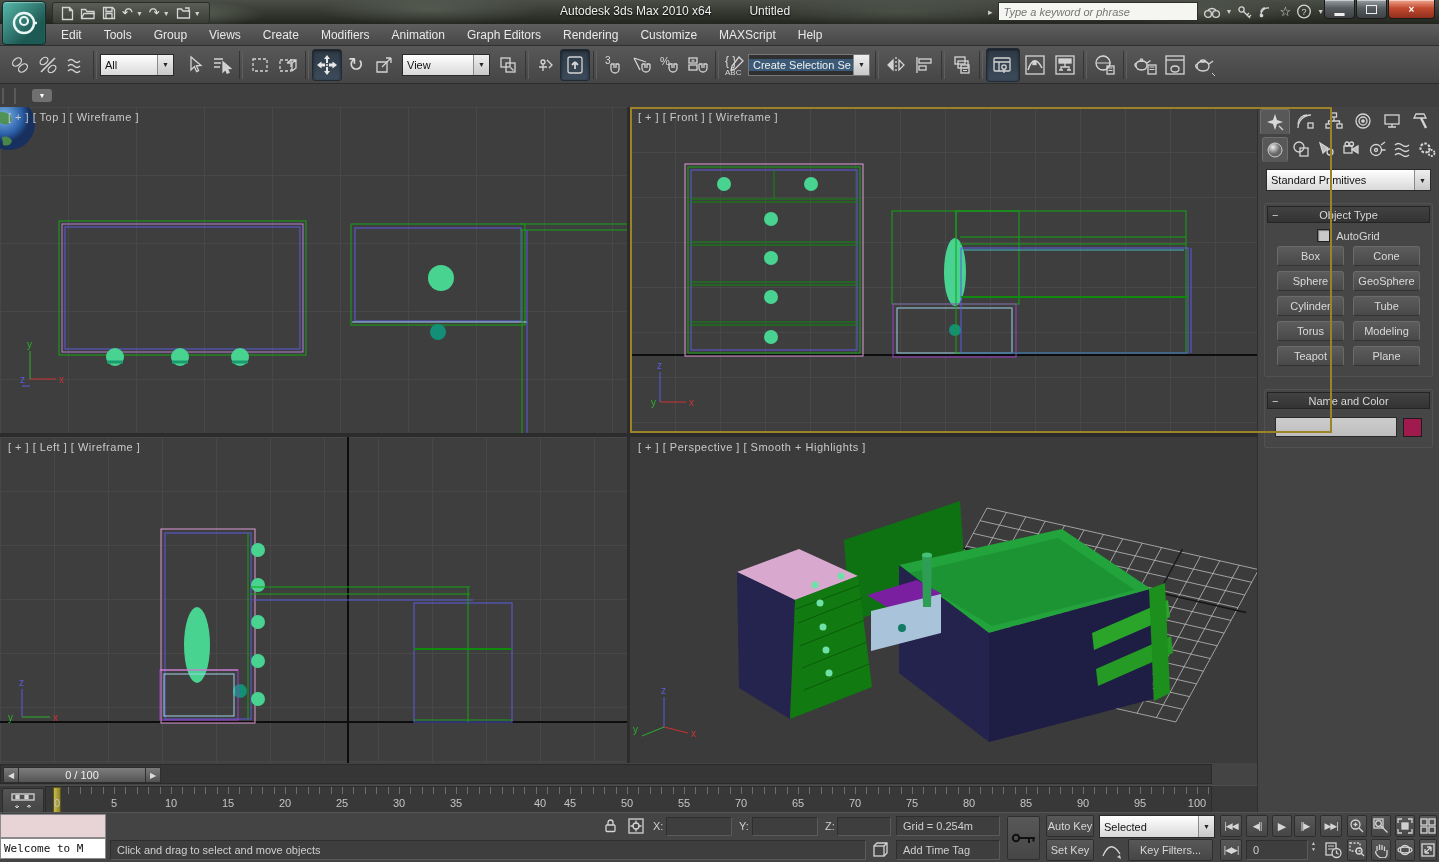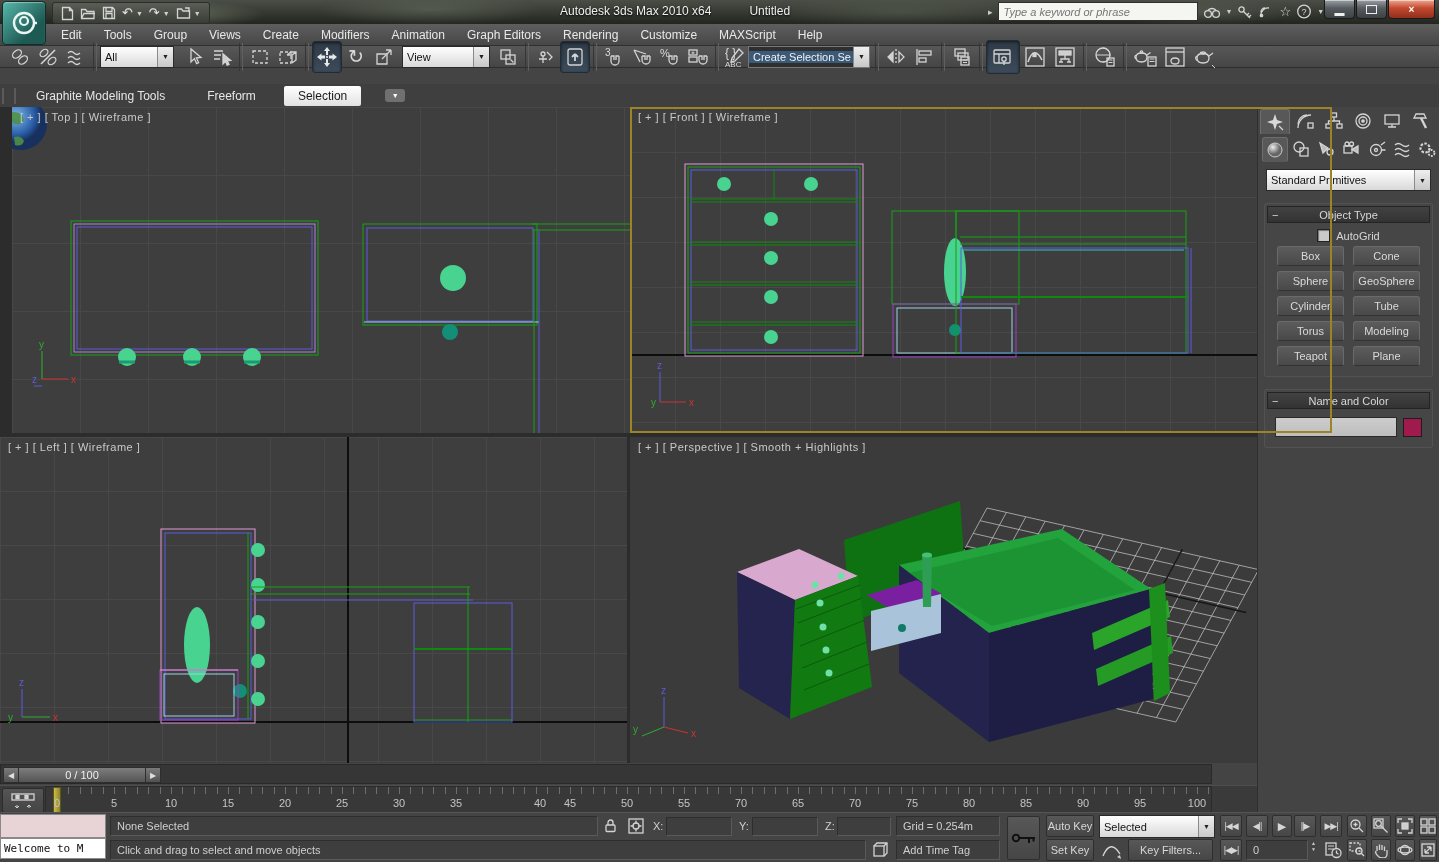--- a/index.html
+++ b/index.html
@@ -31,21 +31,21 @@
   .winbtn{width:29px;height:18px;border:1px solid #1a1a1a;border-top:none;border-radius:0 0 4px 4px;
     background:linear-gradient(#9aa0a4,#565b5f 45%,#3d4144);display:flex;align-items:center;justify-content:center;
     color:#eee;font-size:10px;box-shadow:inset 0 1px 0 rgba(255,255,255,.5);}
   .winbtn.close{background:linear-gradient(#f0a78f,#c3492f 45%,#a23category0);background:linear-gradient(#f0a78f,#c3492f 45%,#8f2f1d);width:45px;color:#fff;font-weight:bold;}
   
   .menubar{position:absolute;left:0;top:24px;width:1439px;height:22px;
     background:linear-gradient(#5e5e5e,#474747);border-bottom:1px solid #303030;
     display:flex;align-items:center;padding-left:50px;box-sizing:border-box;}
   .menu-item{padding:3px 11px;color:#e8e8e8;font-size:12px;cursor:default;}
   
-  .toolbar{position:absolute;left:0;top:46px;width:1439px;height:22px;
+  .toolbar{position:absolute;left:0;top:46px;width:1439px;height:38px;
     background:linear-gradient(#585858,#454545);border-bottom:1px solid #2d2d2d;
     display:flex;align-items:center;padding-left:6px;box-sizing:border-box;}
   .tbtn{width:28px;height:30px;display:flex;align-items:center;justify-content:center;border-radius:3px;flex:0 0 auto;}
   .tbtn.pressed{background:linear-gradient(#2e3a46,#3c4b5a);border:1px solid #202b35;box-shadow:inset 0 1px 3px rgba(0,0,0,.6);}
   .tsep{width:2px;height:28px;margin:0 3px;border-left:1px solid #353535;border-right:1px solid #5f5f5f;flex:0 0 auto;}
   .combo{height:20px;background:linear-gradient(#ffffff,#d9d9d9);border:1px solid #2a2a2a;color:#111;
     display:flex;align-items:center;font-size:11px;flex:0 0 auto;}
   .combo .cv{flex:1;padding:0 4px;white-space:nowrap;overflow:hidden;}
   .combo .ca{width:15px;height:100%;background:linear-gradient(#efefef,#c8c8c8);border-left:1px solid #8a8a8a;
     display:flex;align-items:center;justify-content:center;font-size:7px;color:#222;}
@@ -479,31 +479,26 @@
             <path d="M17 11 l4-3 M5.5 11 q-3.5 1 -.5 4.5"></path>
             <ellipse cx="11" cy="8" rx="2.5" ry="1"></ellipse>
             <path d="M20 20 l3 3" stroke-width="1"></path>
           </g>
         </svg>
       </span>
   </div>
 
   <div class="ribbonbar">
     <span class="rib-handle"></span>
-    <span id="ribbon-tabs" style="display:flex;align-items:center;">
-        <span class="rib-tab">Graphite Modeling Tools</span>
-        <span class="rib-tab">Freeform</span>
-        <span class="rib-tab active">Selection</span>
-      </span>
     <span class="rib-arrow">▼</span>
   </div>
 
   <div class="viewports">
 
-    <div class="vp gridded" style="left:12px;top:0;width:627px;height:326px;background-size:68px 68px;">
+    <div class="vp gridded" style="left:0;top:0;width:627px;height:326px;background-size:68px 68px;">
       <div class="vp-label">[ + ] [ Top ] [ Wireframe ]</div>
       <svg class="scene" width="627" height="326" viewBox="0 0 627 326">
         <defs>
           <radialGradient id="earth" cx="40%" cy="35%">
               <stop offset="0%" stop-color="#7db8e8"></stop>
               <stop offset="70%" stop-color="#2b5fa8"></stop>
               <stop offset="100%" stop-color="#17305e"></stop>
             </radialGradient>
         </defs>
         <g>
@@ -762,23 +757,20 @@
           <span class="tick-label" style="left: 1094px;">95</span>
           <span class="tick-label" style="left: 1151px;">100</span>
         </div>
     </div>
   </div>
 
   <div class="statusbar">
     <div class="listener-pink"></div>
     <div class="listener-white">Welcome to M</div>
 
-    <div class="sunken abs" style="left:110px;top:3px;width:488px;height:20px;">
-      <span>None Selected</span>
-      </div>
     <span class="abs" style="left:603px;top:5px;">
       <svg width="15" height="16" viewBox="0 0 15 16">
           <g class="svgic">
             <rect x="3" y="7" width="9" height="6.5" rx="1"></rect>
             <path d="M5 7 V4.5 a2.5 2.5 0 0 1 5 0 V7"></path>
           </g>
         </svg>
       </span>
     <span class="abs" style="left:627px;top:4px;">
       <svg width="19" height="18" viewBox="0 0 19 18">

